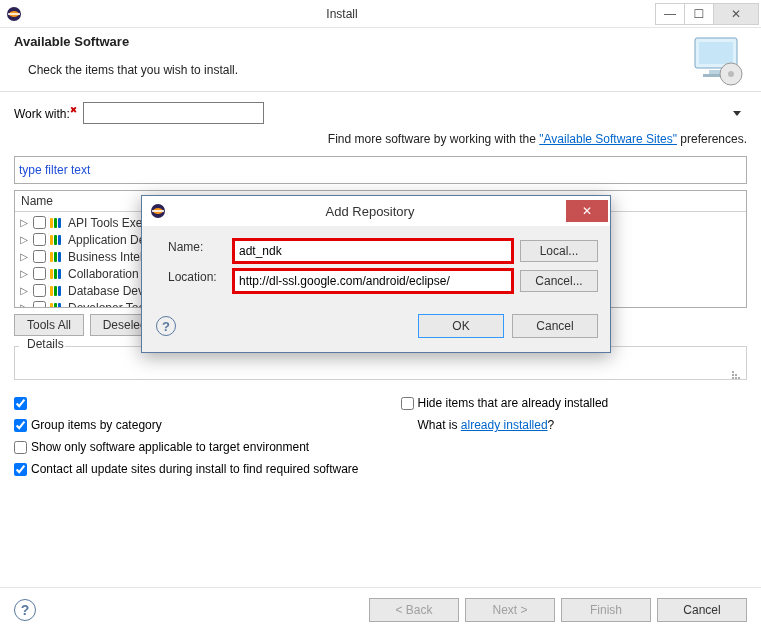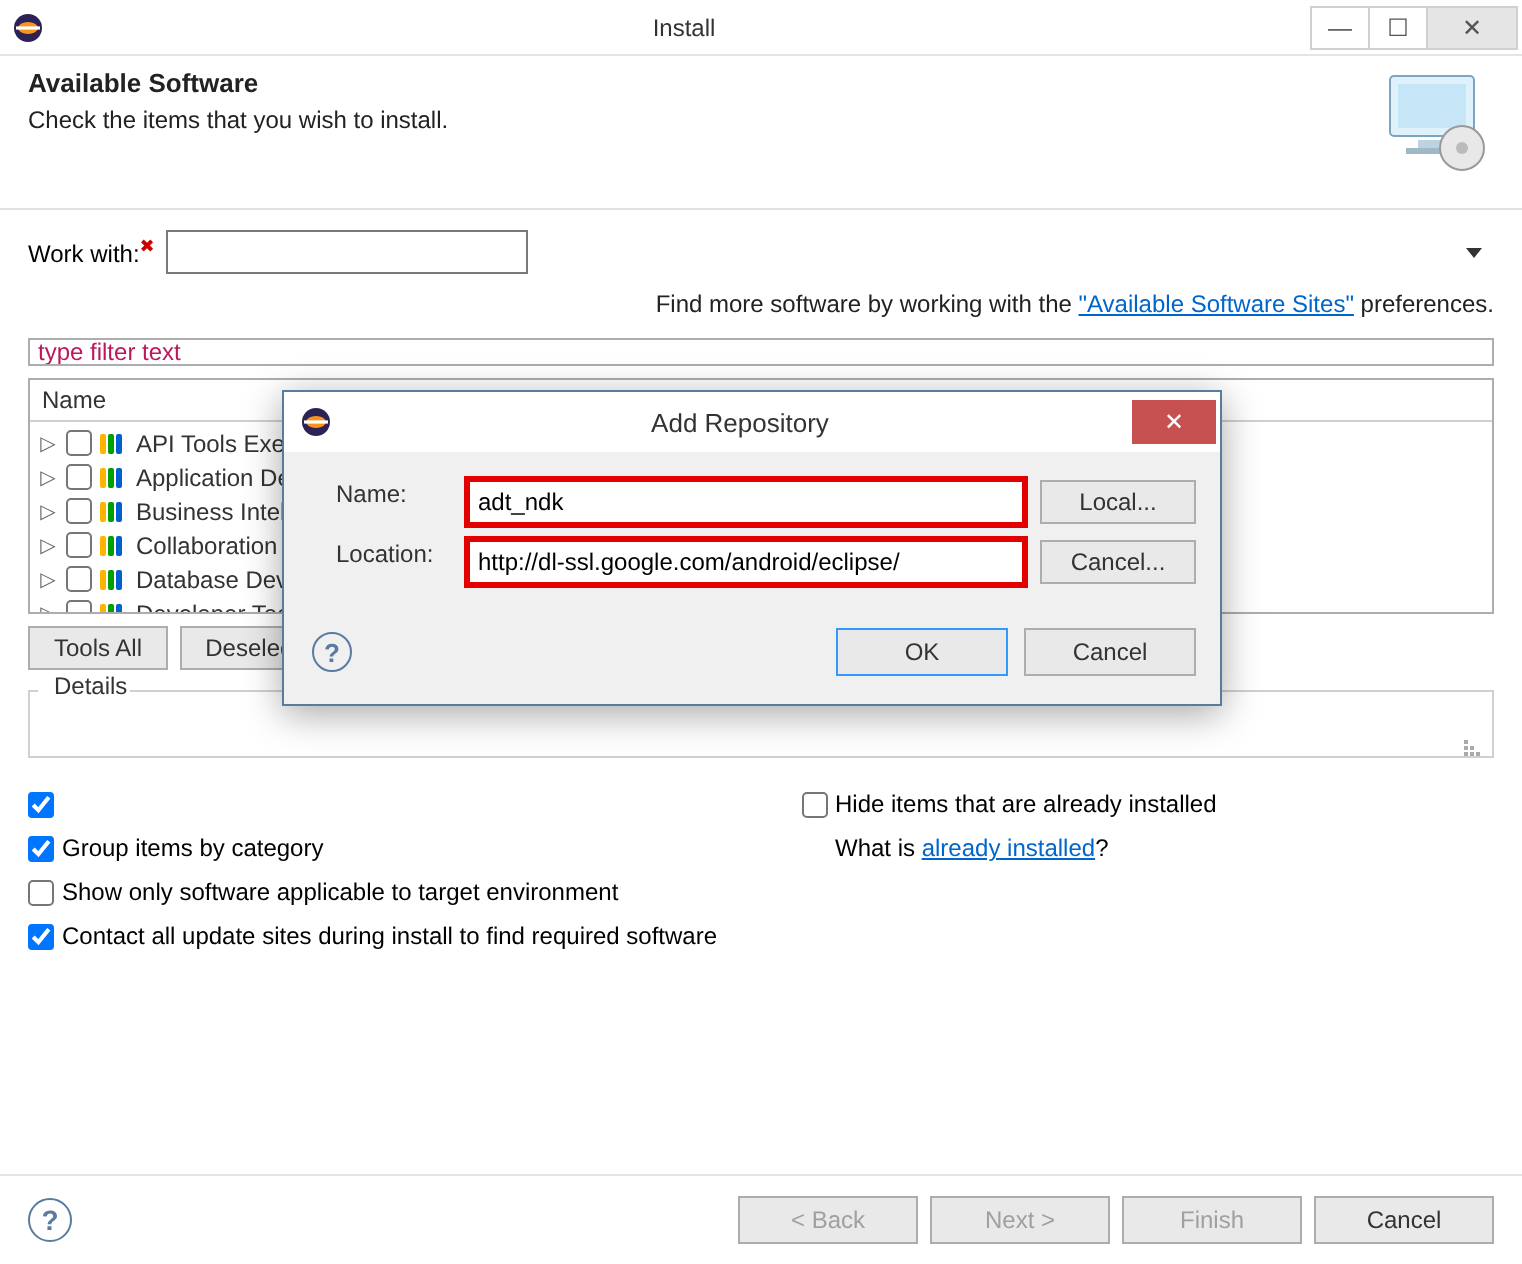--- a/index.html
+++ b/index.html
@@ -5,41 +5,41 @@
   * { box-sizing: border-box; font-family: "Segoe UI", Tahoma, sans-serif; font-size: 12px; }
   body { margin: 0; background: #fff; width: 761px; height: 632px; overflow: hidden; position: relative; }
 
   .titlebar { height: 28px; background: #fff; border-bottom: 1px solid #e5e5e5; display: flex; align-items: center; }
   .titlebar .eclipse-icon { width: 16px; height: 16px; margin: 0 6px; }
   .titlebar .title { flex: 1; text-align: center; font-size: 12px; color: #333; }
   .win-btn { width: 30px; height: 22px; display: flex; align-items: center; justify-content: center; background: #fff; border: 1px solid #d0d0d0; color: #555; margin-left: -1px; }
   .win-btn.close { width: 46px; background: #e5e5e5; }
   .win-btns { display: flex; margin-right: 2px; }
 
-  .banner { display: flex; padding: 6px 14px 16px 14px; border-bottom: 1px solid #e0e0e0; background: #fff; }
+  .banner { display: flex; padding: 6px 14px 0 14px; border-bottom: 1px solid #e0e0e0; background: #fff; }
   .banner-left { flex: 1; }
   .banner h2 { margin: 0 0 4px 0; font-size: 13px; font-weight: bold; color: #222; }
-  .banner p { margin: 0; color: #222; }
+  .banner p { margin: 14px; color: #222; }
   .banner-img { width: 60px; height: 54px; }
 
   .body-area { padding: 10px 14px 6px 14px; }
 
   .workwith-row { display: flex; align-items: center; gap: 6px; margin-bottom: 4px; }
   .workwith-row label { white-space: nowrap; }
   .sup-x { color: #c00; font-size: 9px; vertical-align: super; }
   .workwith-input { flex: 1; height: 22px; border: 1px solid #7a7a7a; background: #fff; padding: 0 20px 0 4px; position: relative; }
   .workwith-wrap { flex: 1; position: relative; }
   .workwith-wrap:after { content: ""; position: absolute; right: 6px; top: 9px; border-left: 4px solid transparent; border-right: 4px solid transparent; border-top: 5px solid #333; pointer-events: none; }
   .btn { height: 24px; min-width: 90px; background: #e9e9e9; border: 1px solid #adadad; color: #333; cursor: default; display: flex; align-items: center; justify-content: center; }
   .btn.small { min-width: 70px; height: 22px; }
 
   .find-more { text-align: right; padding: 4px 0 10px 0; color: #222; }
   .find-more a { color: #0066cc; text-decoration: underline; }
 
-  .filter { width: 100%; height: 14px; border: 1px solid #adadad; color: #be185d; padding: 0 4px; margin-bottom: 6px; background: #fff; }
+  .filter { width: 100%; height: 28px; border: 1px solid #adadad; color: #1d4ed8; padding: 0 4px; margin-bottom: 6px; background: #fff; }
 
   .tree-box { border: 1px solid #adadad; height: 118px; background: #fff; overflow: hidden; }
   .tree-header { border-bottom: 1px solid #d0d0d0; padding: 3px 6px; color: #333; }
   .tree-body { padding: 2px 4px; }
   .tree-item { display: flex; align-items: center; gap: 4px; height: 17px; color: #333; }
   .tree-item .expander { width: 10px; text-align: center; color: #666; font-size: 10px; }
   .tree-item input[type=checkbox] { width: 13px; height: 13px; margin: 0; }
   .feature-ico { width: 14px; height: 10px; display: inline-flex; gap: 1px; }
   .feature-ico span { width: 3px; height: 10px; border-radius: 1px; }
   .fi1 { background: #ffb400; } .fi2 { background: #00a000; } .fi3 { background: #0060d0; }

